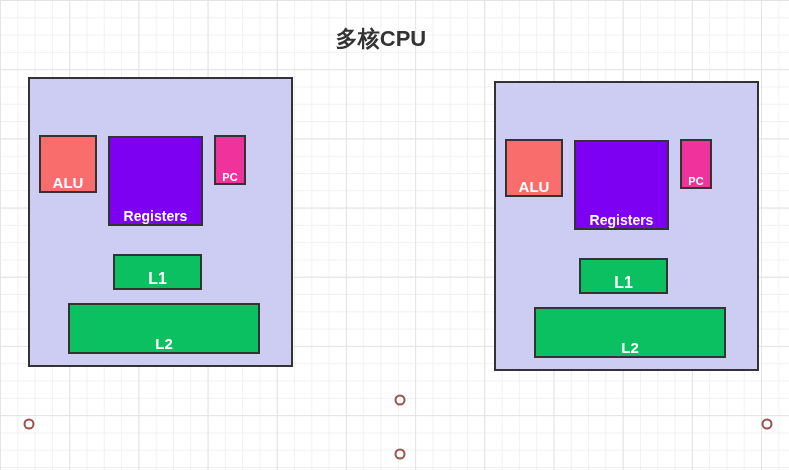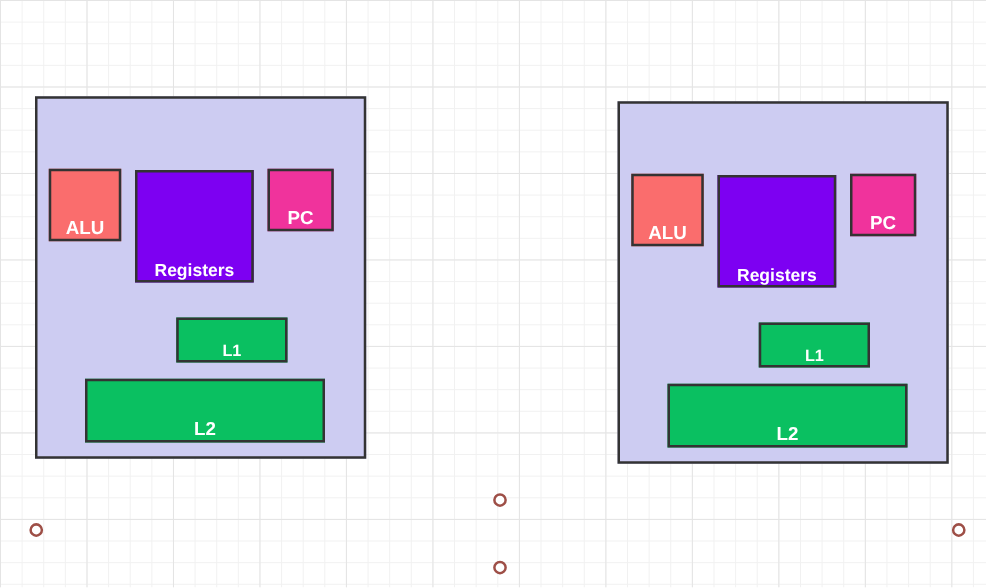--- a/index.html
+++ b/index.html
@@ -47,22 +47,22 @@
     align-items: flex-end;
     justify-content: center;
     border: 2.5px solid var(--shape-border, #333333);
     color: var(--shape-text, #ffffff);
     font-weight: bold;
     text-align: center;
   }
 
   .alu       { left: 9px;   top: 56px;  width: 58px;  height: 58px;  font-size: 15px; background: var(--alu-fill, #fa6d6d); }
   .registers { left: 78px;  top: 57px;  width: 95px;  height: 90px;  font-size: 14px; background: var(--registers-fill, #7d00f2); }
-  .pc        { left: 184px; top: 56px;  width: 53px;  height: 50px;  font-size: 15px; background: var(--pc-fill, #f0339c); }
-  .l1        { left: 83px;  top: 175px; width: 89px;  height: 36px;  font-size: 13px; background: var(--cache-fill, #0ac061); margin-left: 28px; }
+  .pc        { left: 184px; top: 56px;  width: 32px;  height: 50px;  font-size: 11px; background: var(--pc-fill, #f0339c); }
+  .l1        { left: 83px;  top: 175px; width: 89px;  height: 36px;  font-size: 16px; background: var(--cache-fill, #0ac061); }
   .l2        { left: 38px;  top: 224px; width: 192px; height: 51px;  font-size: 15px; background: var(--cache-fill, #0ac061); }
 
   .l3 {
     left: 29px; top: 400px; width: 738px; height: 54px;
     font-size: 15px;
     background: var(--cache-fill, #0ac061);
   }
 
   .cp {
     position: absolute;
@@ -77,20 +77,21 @@
   .cp-top    { left: 400px; top: 400px; }
   .cp-bottom { left: 400px; top: 454px; }
   .cp-left   { left: 29px;  top: 424px; }
   .cp-right  { left: 767px; top: 424px; }
 </style>
 </head>
 <body>
 
 <div class="canvas">
 
+  <div class="title">多核CPU</div>
 
   <section class="core core-1">
     <div class="shape alu">
       <span>ALU</span>
     </div>
     <div class="shape registers">
       <span>Registers</span>
     </div>
     <div class="shape pc">
       <span>PC</span>

